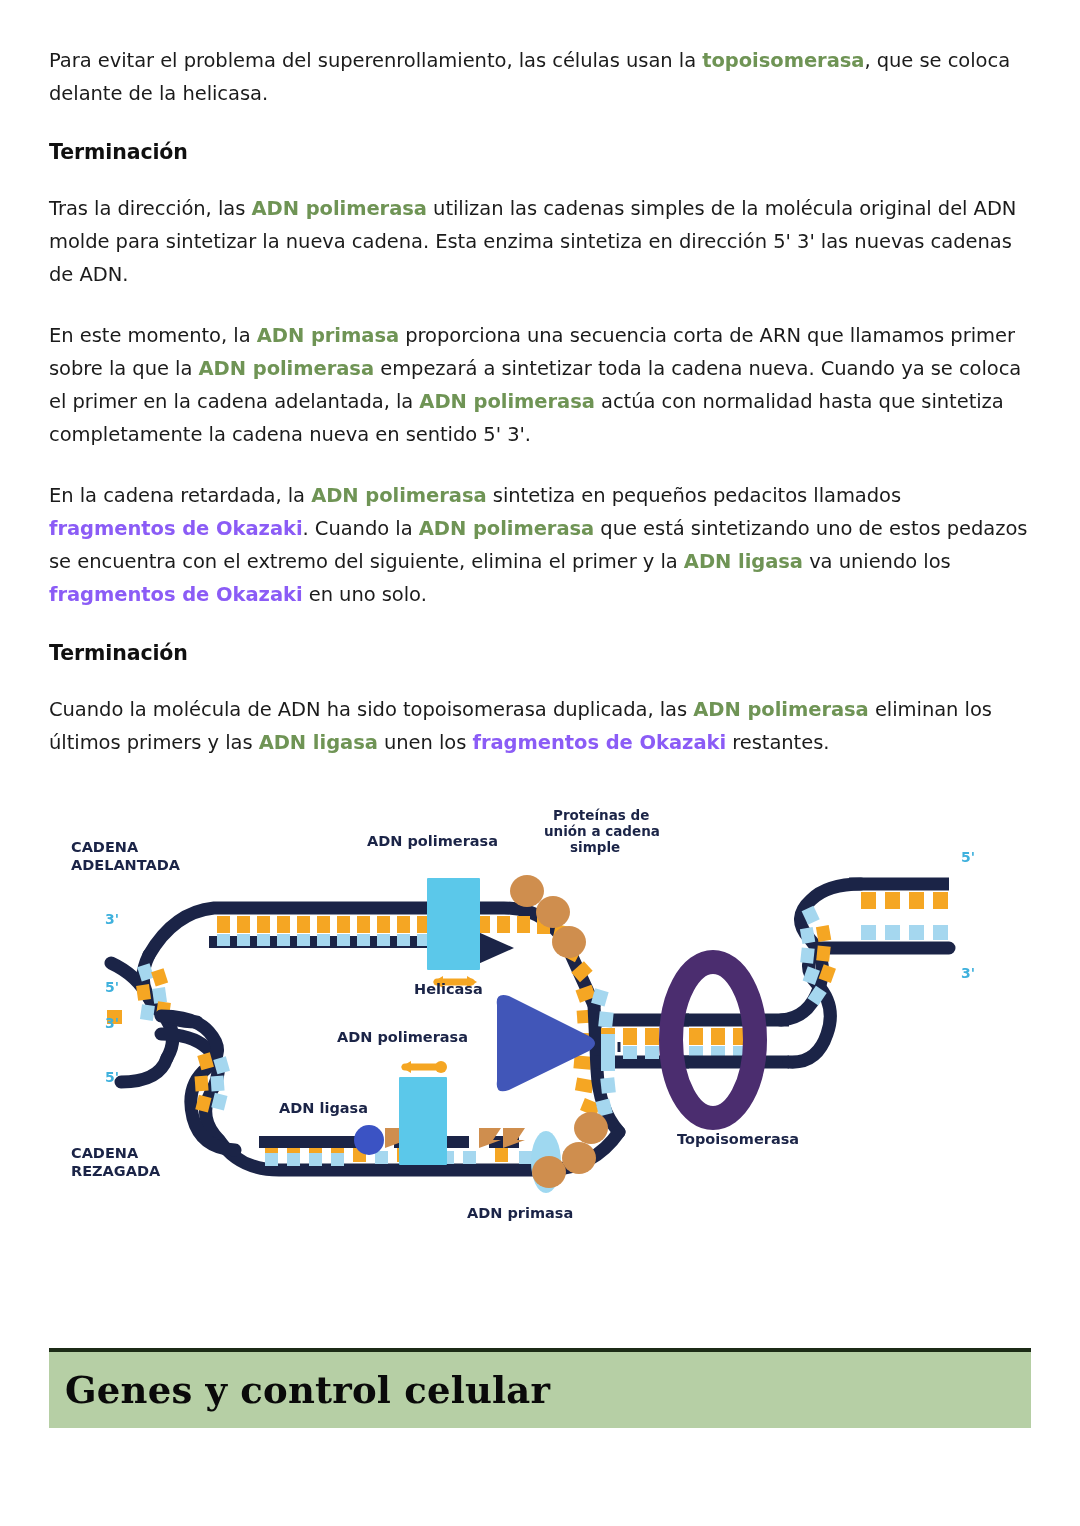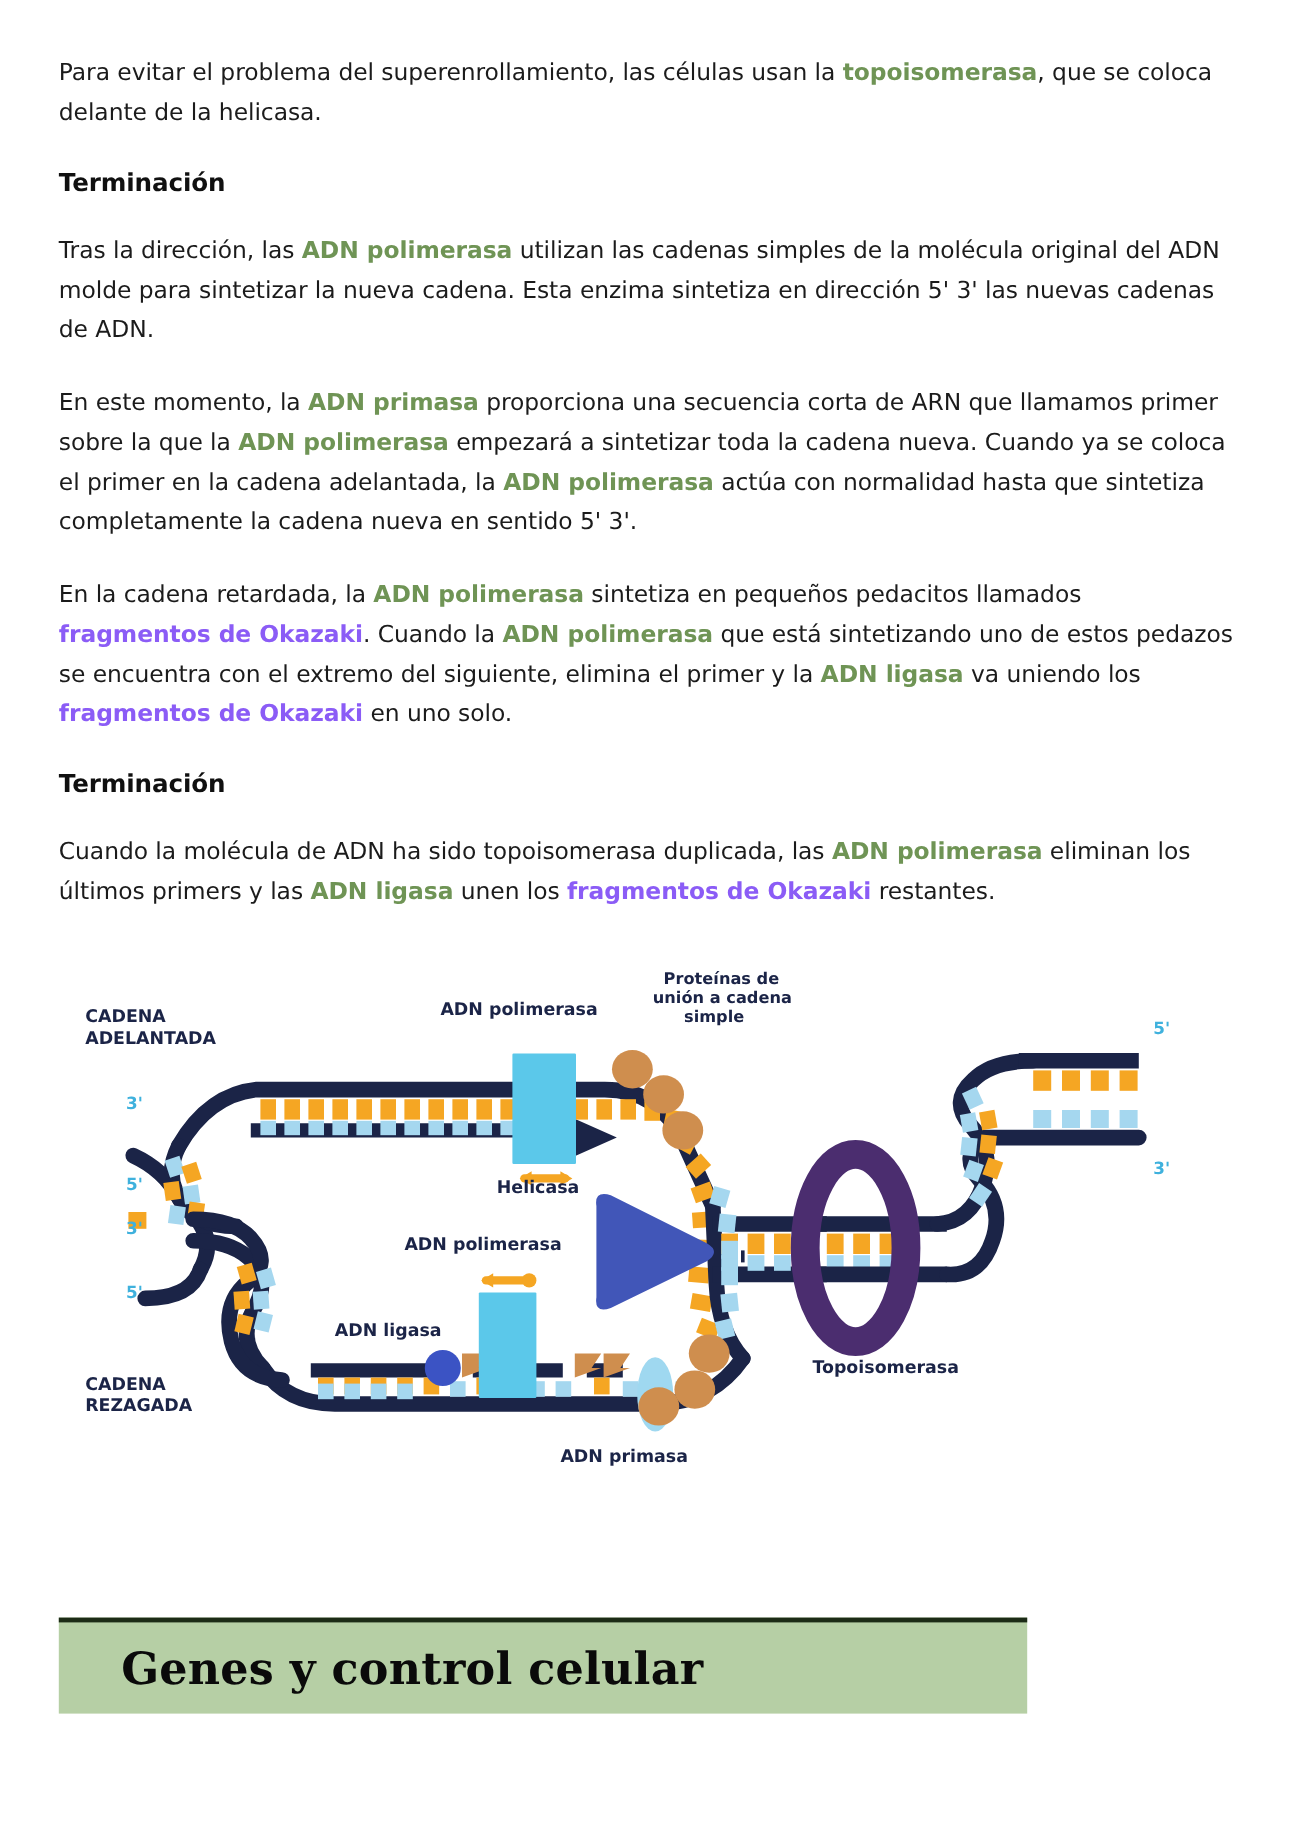--- a/index.html
+++ b/index.html
@@ -56,28 +56,27 @@
     width: 982px;
     height: 540px;
   }
   .figure-svg { display: block; }
 
   
   .banner {
     position: absolute;
     left: 49px;
     top: 1348px;
-    width: 807px;
+    width: 982px;
     height: 80px;
     background: #b6cfa5;
     border-top: 4px solid #1c2b16;
     box-sizing: border-box;
     display: flex;
     align-items: center;
-    padding-left: 36px;
   }
   .banner-title {
     font-family: "DejaVu Serif", serif;
     font-weight: bold;
     font-size: 37px;
     color: #0a0a0a;
     padding-left: 16px;
     letter-spacing: 0.2px;
   }
 </style>

